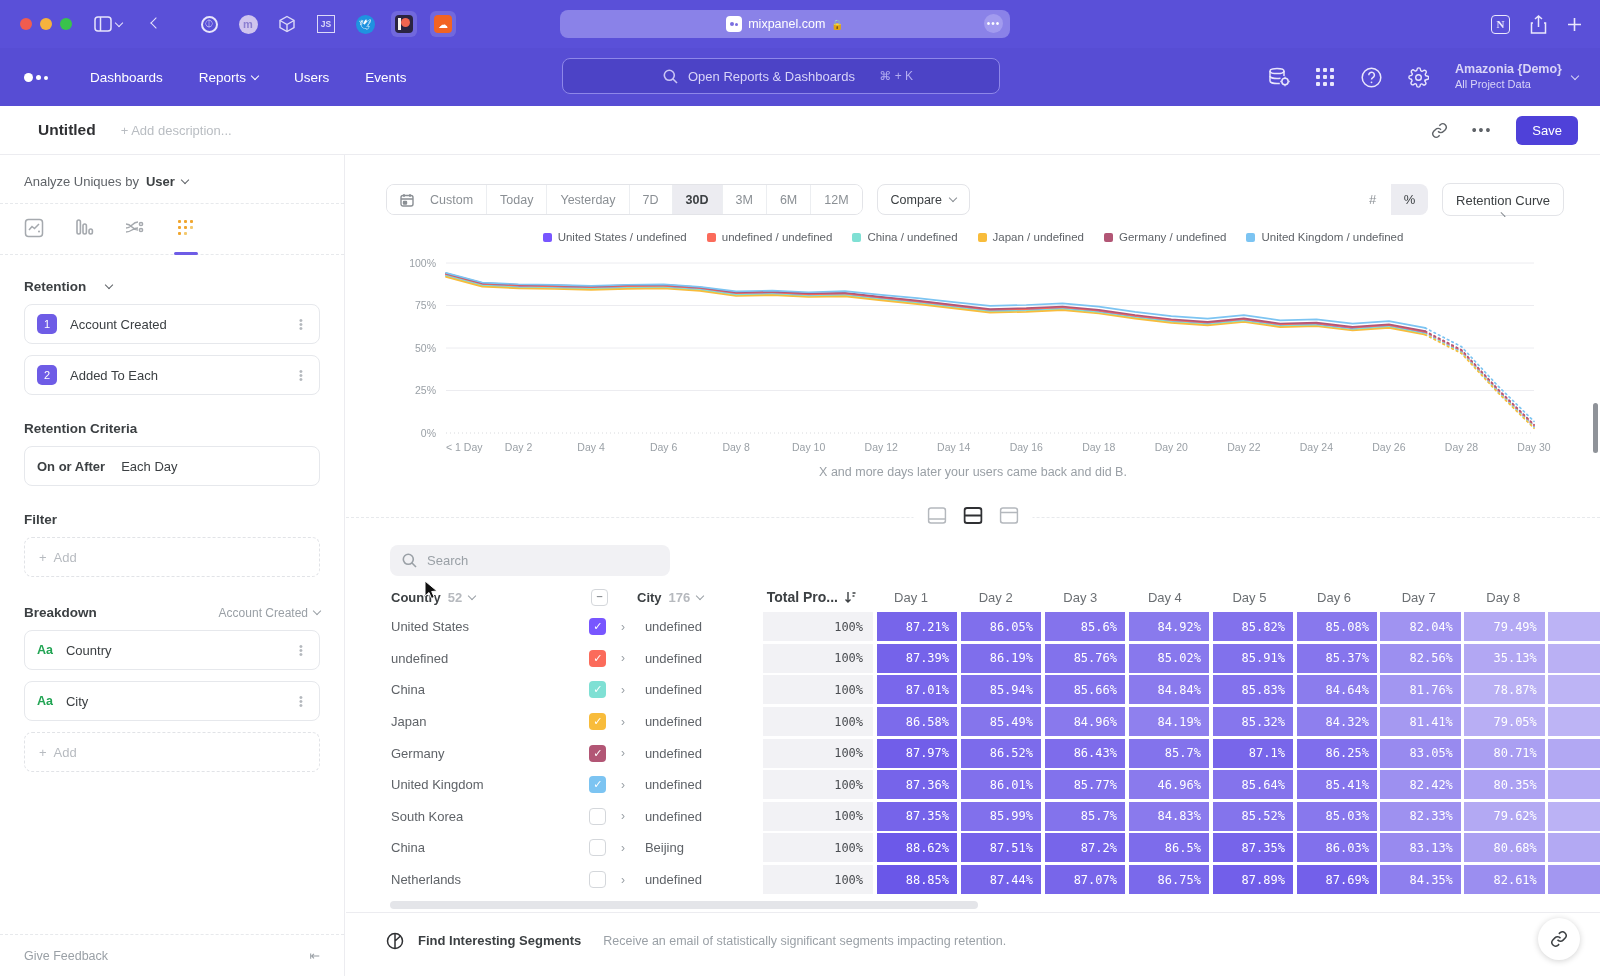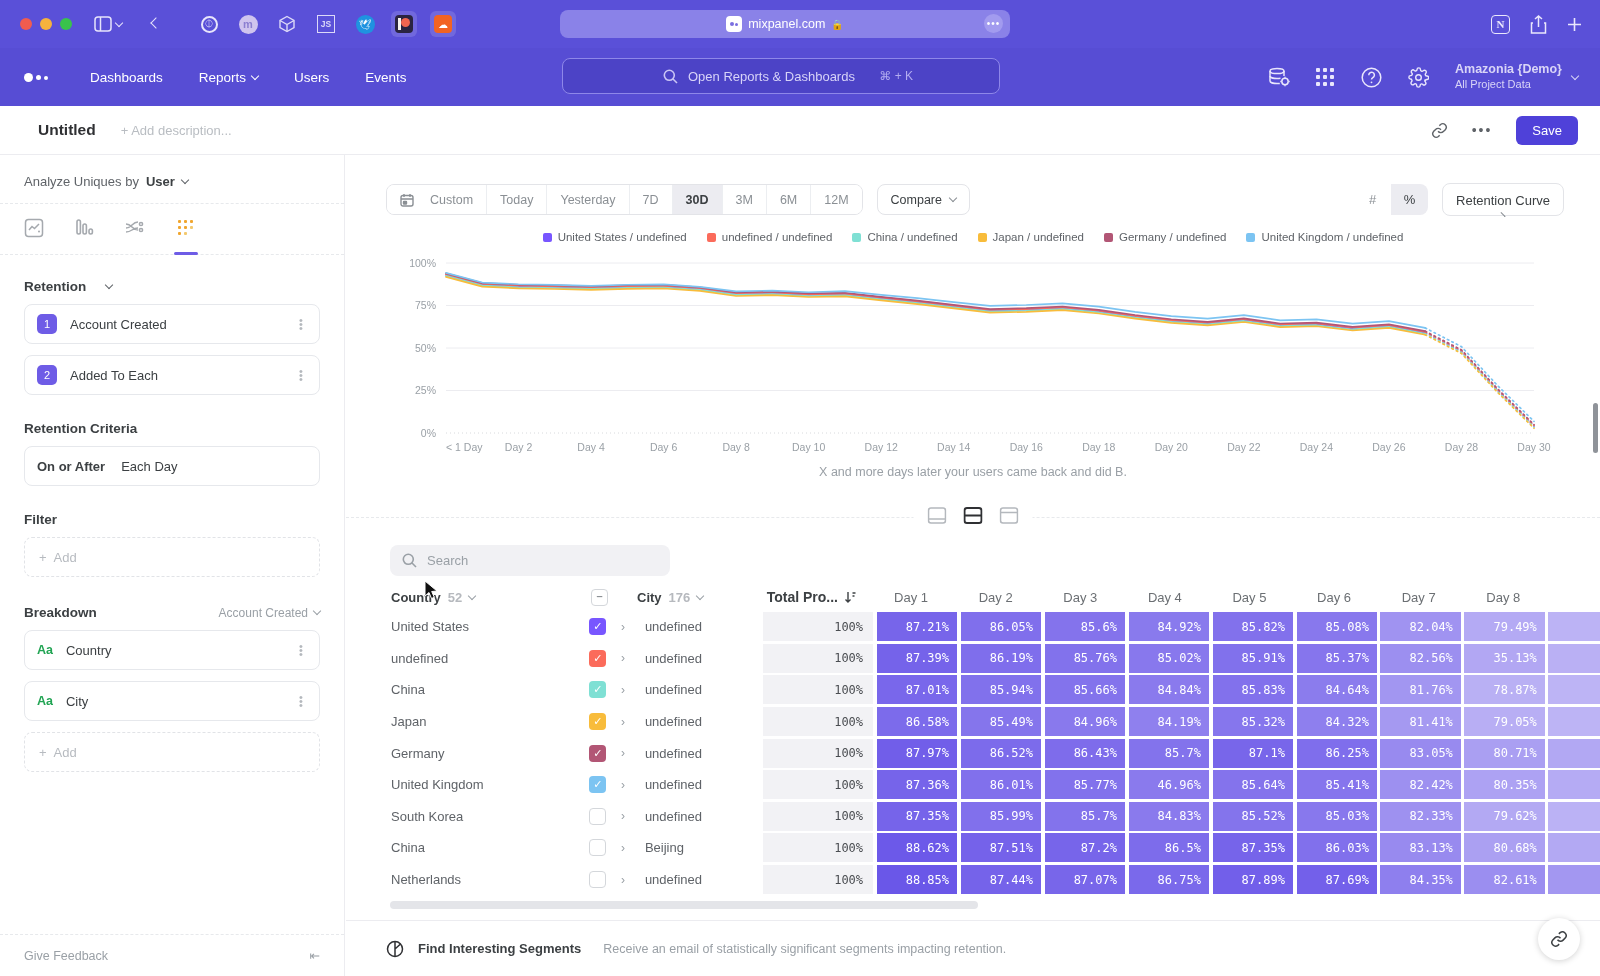--- a/index.html
+++ b/index.html
@@ -138,21 +138,21 @@
     font-family:"DejaVu Sans Mono", monospace; font-size:12px; color:#4a4d51; background:#f2f2f5;}
   .th .c-total { background:none; font-family:"Liberation Sans",sans-serif; color:#3c4043; font-weight:bold; font-size:14px; gap:6px;}
   .c-day { width:81px; margin-left:3.6px; height:29px; display:flex; align-items:center; justify-content:flex-end; padding-right:8px;
     font-family:"DejaVu Sans Mono", monospace; font-size:12px; color:#fff; }
   .th .c-day { background:none !important; font-family:"Liberation Sans",sans-serif; color:#6b6f73; font-size:13px; justify-content:center; padding-right:0;}
   .c-part { width:52px; margin-left:3.6px; height:29px; }
 
   .hscroll { position:absolute; left:44px; top:746px; width:588px; height:8px; background:#e4e5e9; border-radius:4px;}
   .vscroll { position:absolute; right:2px; top:403px; width:5px; height:50px; background:#8f9399; border-radius:3px;}
 
-  .main-footer { position:absolute; left:0; right:0; bottom:0; height:56px; border-top:1px solid #ececf0; background:#fff;
+  .main-footer { position:absolute; left:0; right:0; bottom:8px; height:56px; border-top:1px solid #ececf0; background:#fff;
     display:flex; align-items:center; padding-left:40px; gap:14px;}
   .mf-title { font-size:13px; font-weight:bold; color:#3c4043; }
   .mf-desc { font-size:12.5px; color:#9aa0a6; margin-left:8px;}
   .float-link { position:absolute; right:20px; bottom:16px; width:42px; height:42px; border-radius:50%; background:#fff;
     box-shadow:0 1px 6px rgba(0,0,0,.18); display:flex; align-items:center; justify-content:center; color:#3c4043; cursor:pointer;}
 
   .cursor { position:absolute; left:424px; top:580px; z-index:50; }
   svg text { font-family:"Liberation Sans", sans-serif; }
 </style>
 </head>

